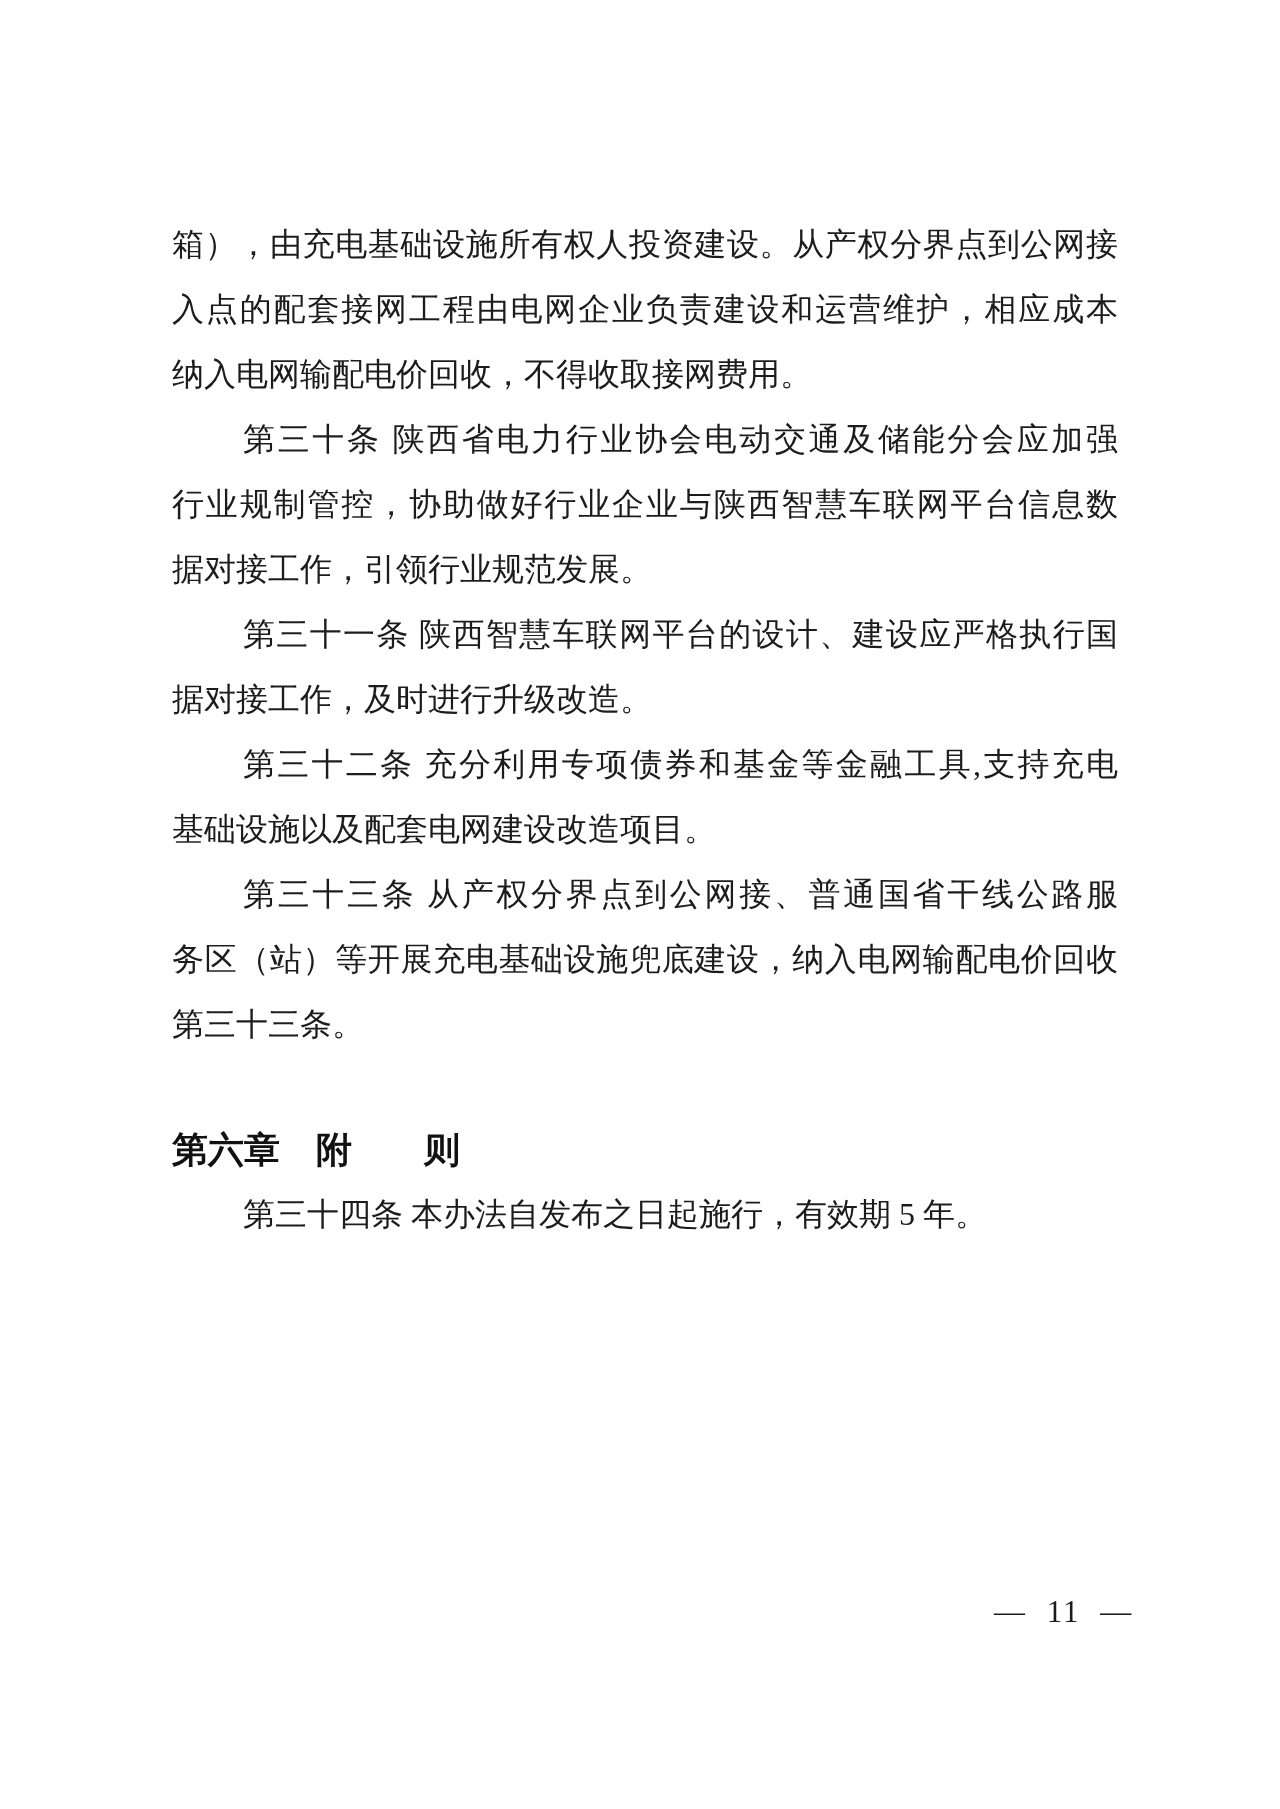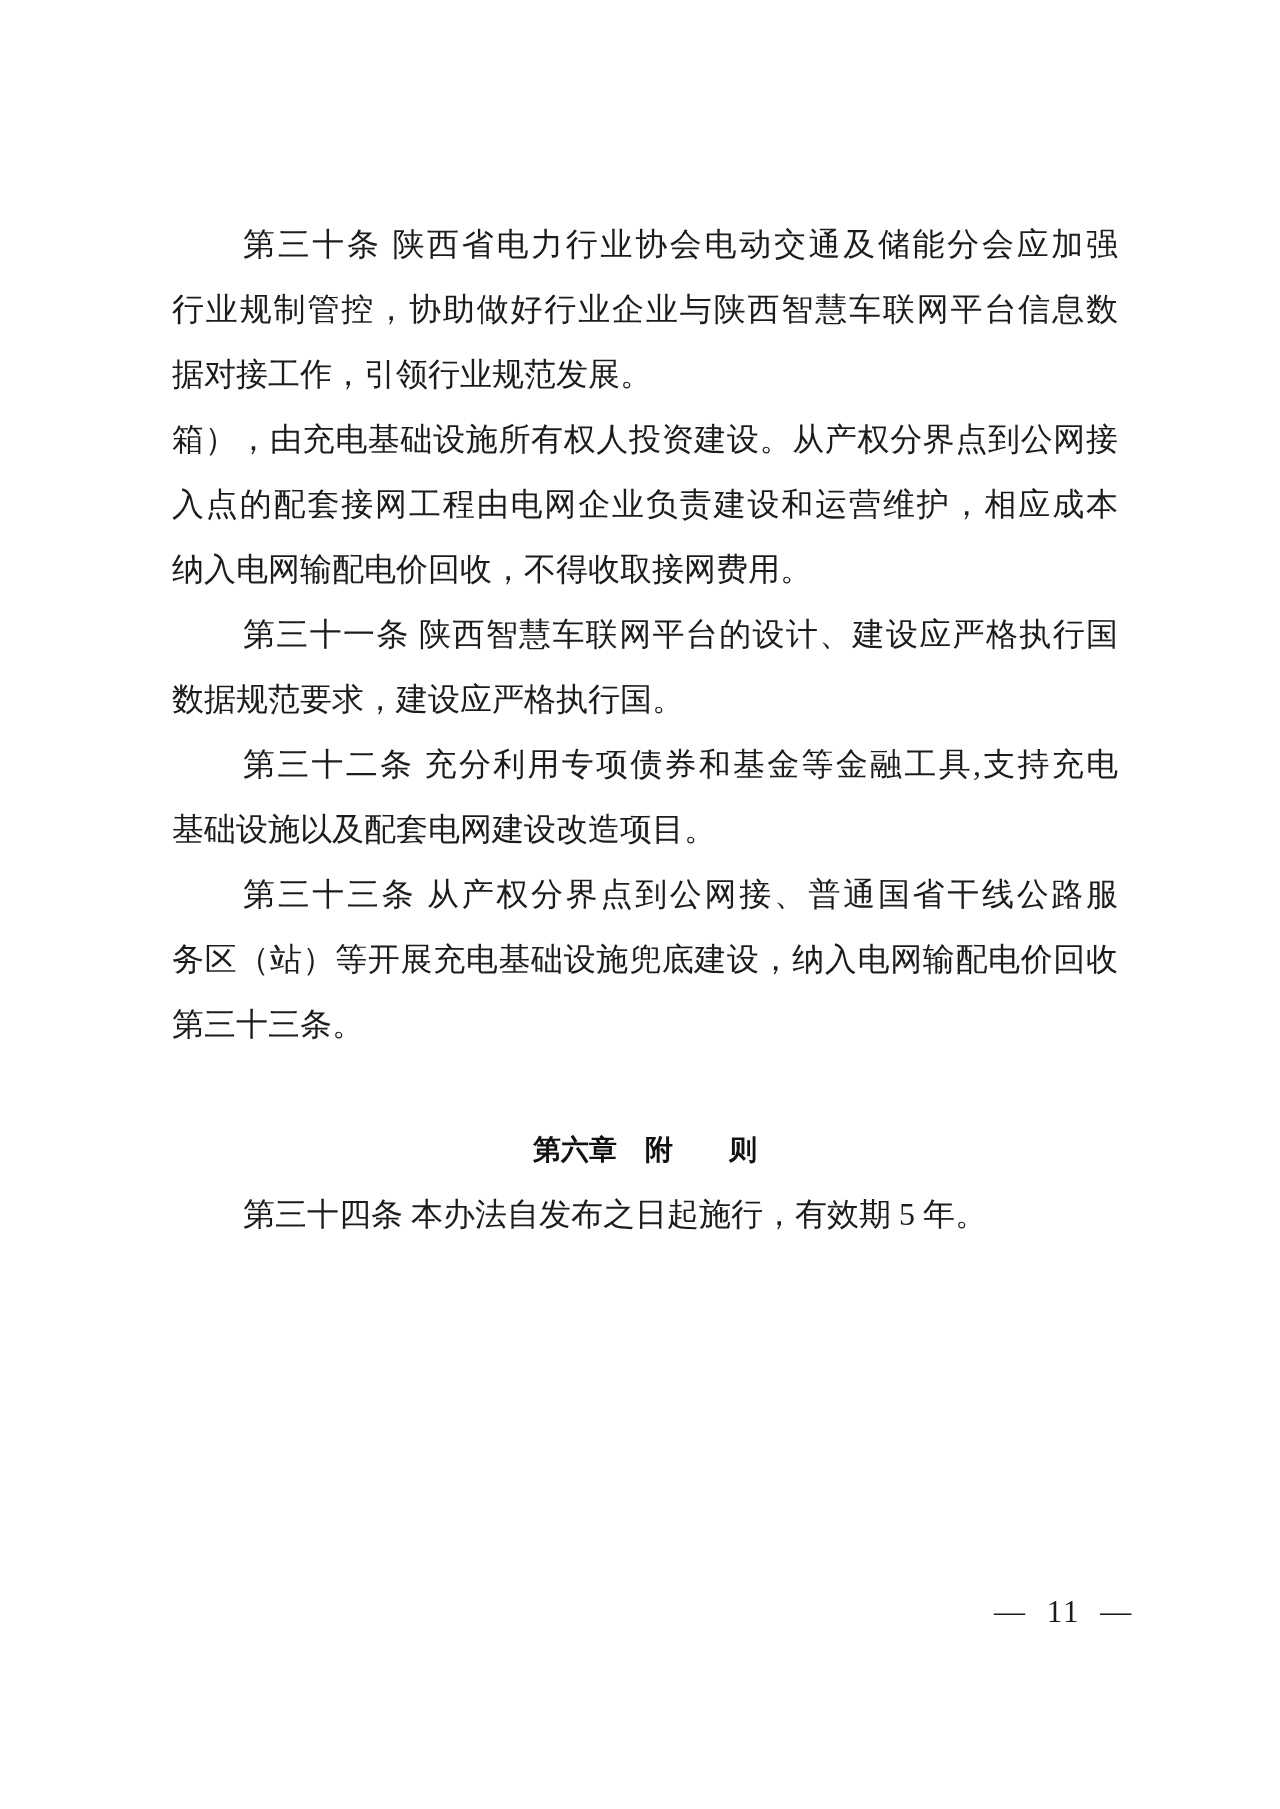--- a/index.html
+++ b/index.html
@@ -30,24 +30,24 @@
   .line.last {
     text-align-last: left;
   }
   .line.ind {
     text-indent: 71px;
   }
   .chapter-heading {
     margin: 60px 0 0 0;
     height: 65px;
     line-height: 65px;
-    text-align: center;
+    text-align: left;
     font-family: "Liberation Sans", "DejaVu Sans", sans-serif;
     font-weight: bold;
-    font-size: 28px;
+    font-size: 36px;
     color: #111111;
     white-space: pre;
   }
   .page-number {
     position: absolute;
     left: 994px;
     top: 1594px;
     font-size: 31px;
     letter-spacing: 2px;
     word-spacing: 10px;
@@ -55,34 +55,34 @@
     white-space: pre;
   }
 </style>
 </head>
 <body>
 
 <div class="page">
   <div class="text-block">
 
     <div>
+      <div class="line">箱），由充电基础设施所有权人投资建设。从产权分界点到公网接</div>
+      <div class="line">入点的配套接网工程由电网企业负责建设和运营维护，相应成本</div>
+      <div class="line last">纳入电网输配电价回收，不得收取接网费用。</div>
+    </div>
+
+    <div>
       <div class="line ind">第三十条 陕西省电力行业协会电动交通及储能分会应加强</div>
       <div class="line">行业规制管控，协助做好行业企业与陕西智慧车联网平台信息数</div>
       <div class="line last">据对接工作，引领行业规范发展。</div>
     </div>
 
     <div>
-      <div class="line">箱），由充电基础设施所有权人投资建设。从产权分界点到公网接</div>
-      <div class="line">入点的配套接网工程由电网企业负责建设和运营维护，相应成本</div>
-      <div class="line last">纳入电网输配电价回收，不得收取接网费用。</div>
-    </div>
-
-    <div>
       <div class="line ind">第三十一条 陕西智慧车联网平台的设计、建设应严格执行国</div>
-      <div class="line last">数据规范要求，建设应严格执行国。</div>
+      <div class="line last">据对接工作，及时进行升级改造。</div>
     </div>
 
     <div>
       <div class="line ind">第三十二条 充分利用专项债券和基金等金融工具,支持充电</div>
       <div class="line last">基础设施以及配套电网建设改造项目。</div>
     </div>
 
     <div>
       <div class="line ind">第三十三条 从产权分界点到公网接、普通国省干线公路服</div>
       <div class="line">务区（站）等开展充电基础设施兜底建设，纳入电网输配电价回收</div>

